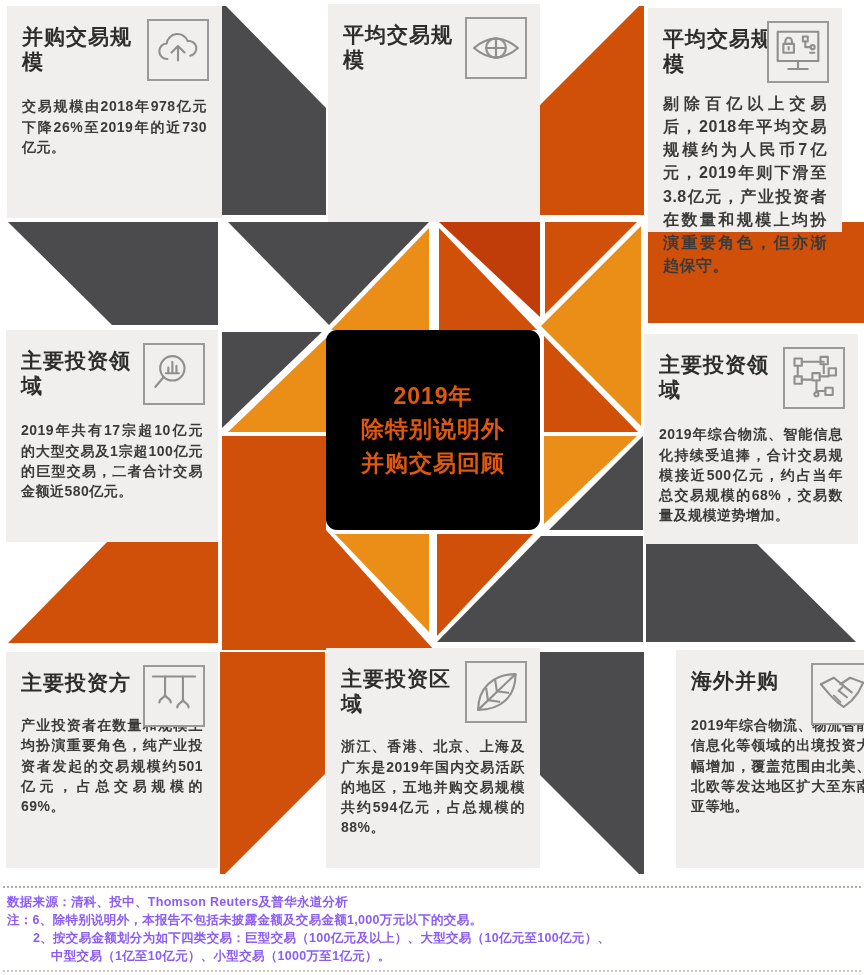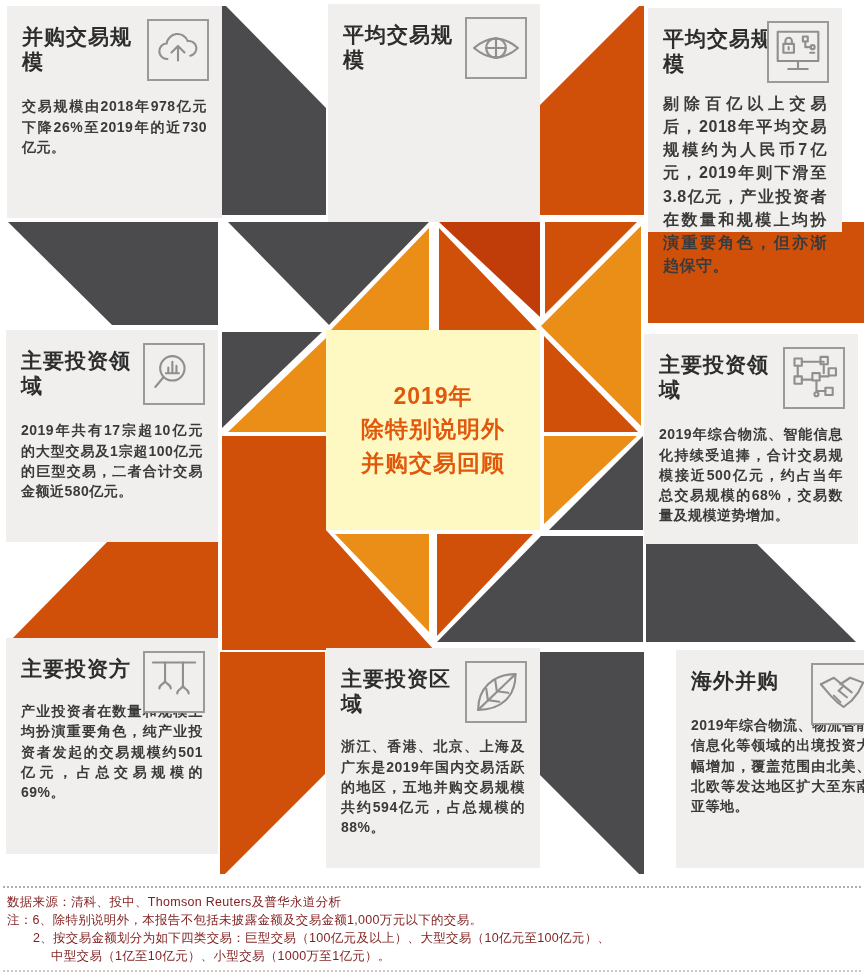--- a/index.html
+++ b/index.html
@@ -26,42 +26,43 @@
     stroke-width:2.6;stroke-linecap:round;stroke-linejoin:round;}
   .card-body{
     margin-top:22px;font-size:14px;font-weight:bold;color:#3a3a3a;
     line-height:1.44;text-align:justify;letter-spacing:0.5px;
   }
   .pos-tl{left:7px;  top:6px;  width:215px;height:212px;}
   .pos-tm{left:328px; top:4px;  width:212px;height:218px;}
   .pos-tr{left:648px; top:8px;  width:194px;height:224px;}
   .pos-ml{left:6px;   top:330px;width:212px;height:212px;}
   .pos-mr{left:644px; top:334px;width:214px;height:210px;}
-  .pos-bl{left:6px;   top:638px;width:212px;height:216px;}
+  .pos-bl{left:6px;   top:652px;width:212px;height:216px;}
   .pos-bm{left:326px; top:648px;width:214px;height:220px;}
   .pos-br{left:676px; top:650px;width:210px;height:218px;}
   .pos-tr .card-body{margin-top:16px;font-size:16px;}
   .pos-bm .card-body,.pos-bl .card-body{margin-top:20px;}
   #center-box{
     position:absolute;left:326px;top:330px;width:214px;height:200px;
-    background:#fef9c3;display:flex;align-items:center;justify-content:center;
+    background:#000000;display:flex;align-items:center;justify-content:center;
     text-align:center;
+    border-radius:11px;
   }
   #center-title{
     font-size:23px;font-weight:bold;color:#E0580C;line-height:1.45;
     letter-spacing:1px;
   }
   #footer{
     position:absolute;left:0;top:880px;width:864px;height:95px;
     box-sizing:border-box;padding:6px 0 0 0;
   }
   #footer .rule{border-top:2px dotted #b3ada6;margin:0 3px 5px 3px;height:0;}
   #footer .rule-bottom{border-top:2px dotted #cfc9c2;margin:4px 3px 0 3px;height:0;}
   .foot-line{
-    font-size:12.5px;font-weight:normal;color:#7f1d1d;line-height:1.45;
+    font-size:12.5px;font-weight:bold;color:#8b5cf6;line-height:1.45;
     padding-left:7px;letter-spacing:0.3px;
   }
   .indent-1{padding-left:33px;}
   .indent-2{padding-left:51px;}
 </style>
 </head>
 <body>
 
 <div id="stage">
 

